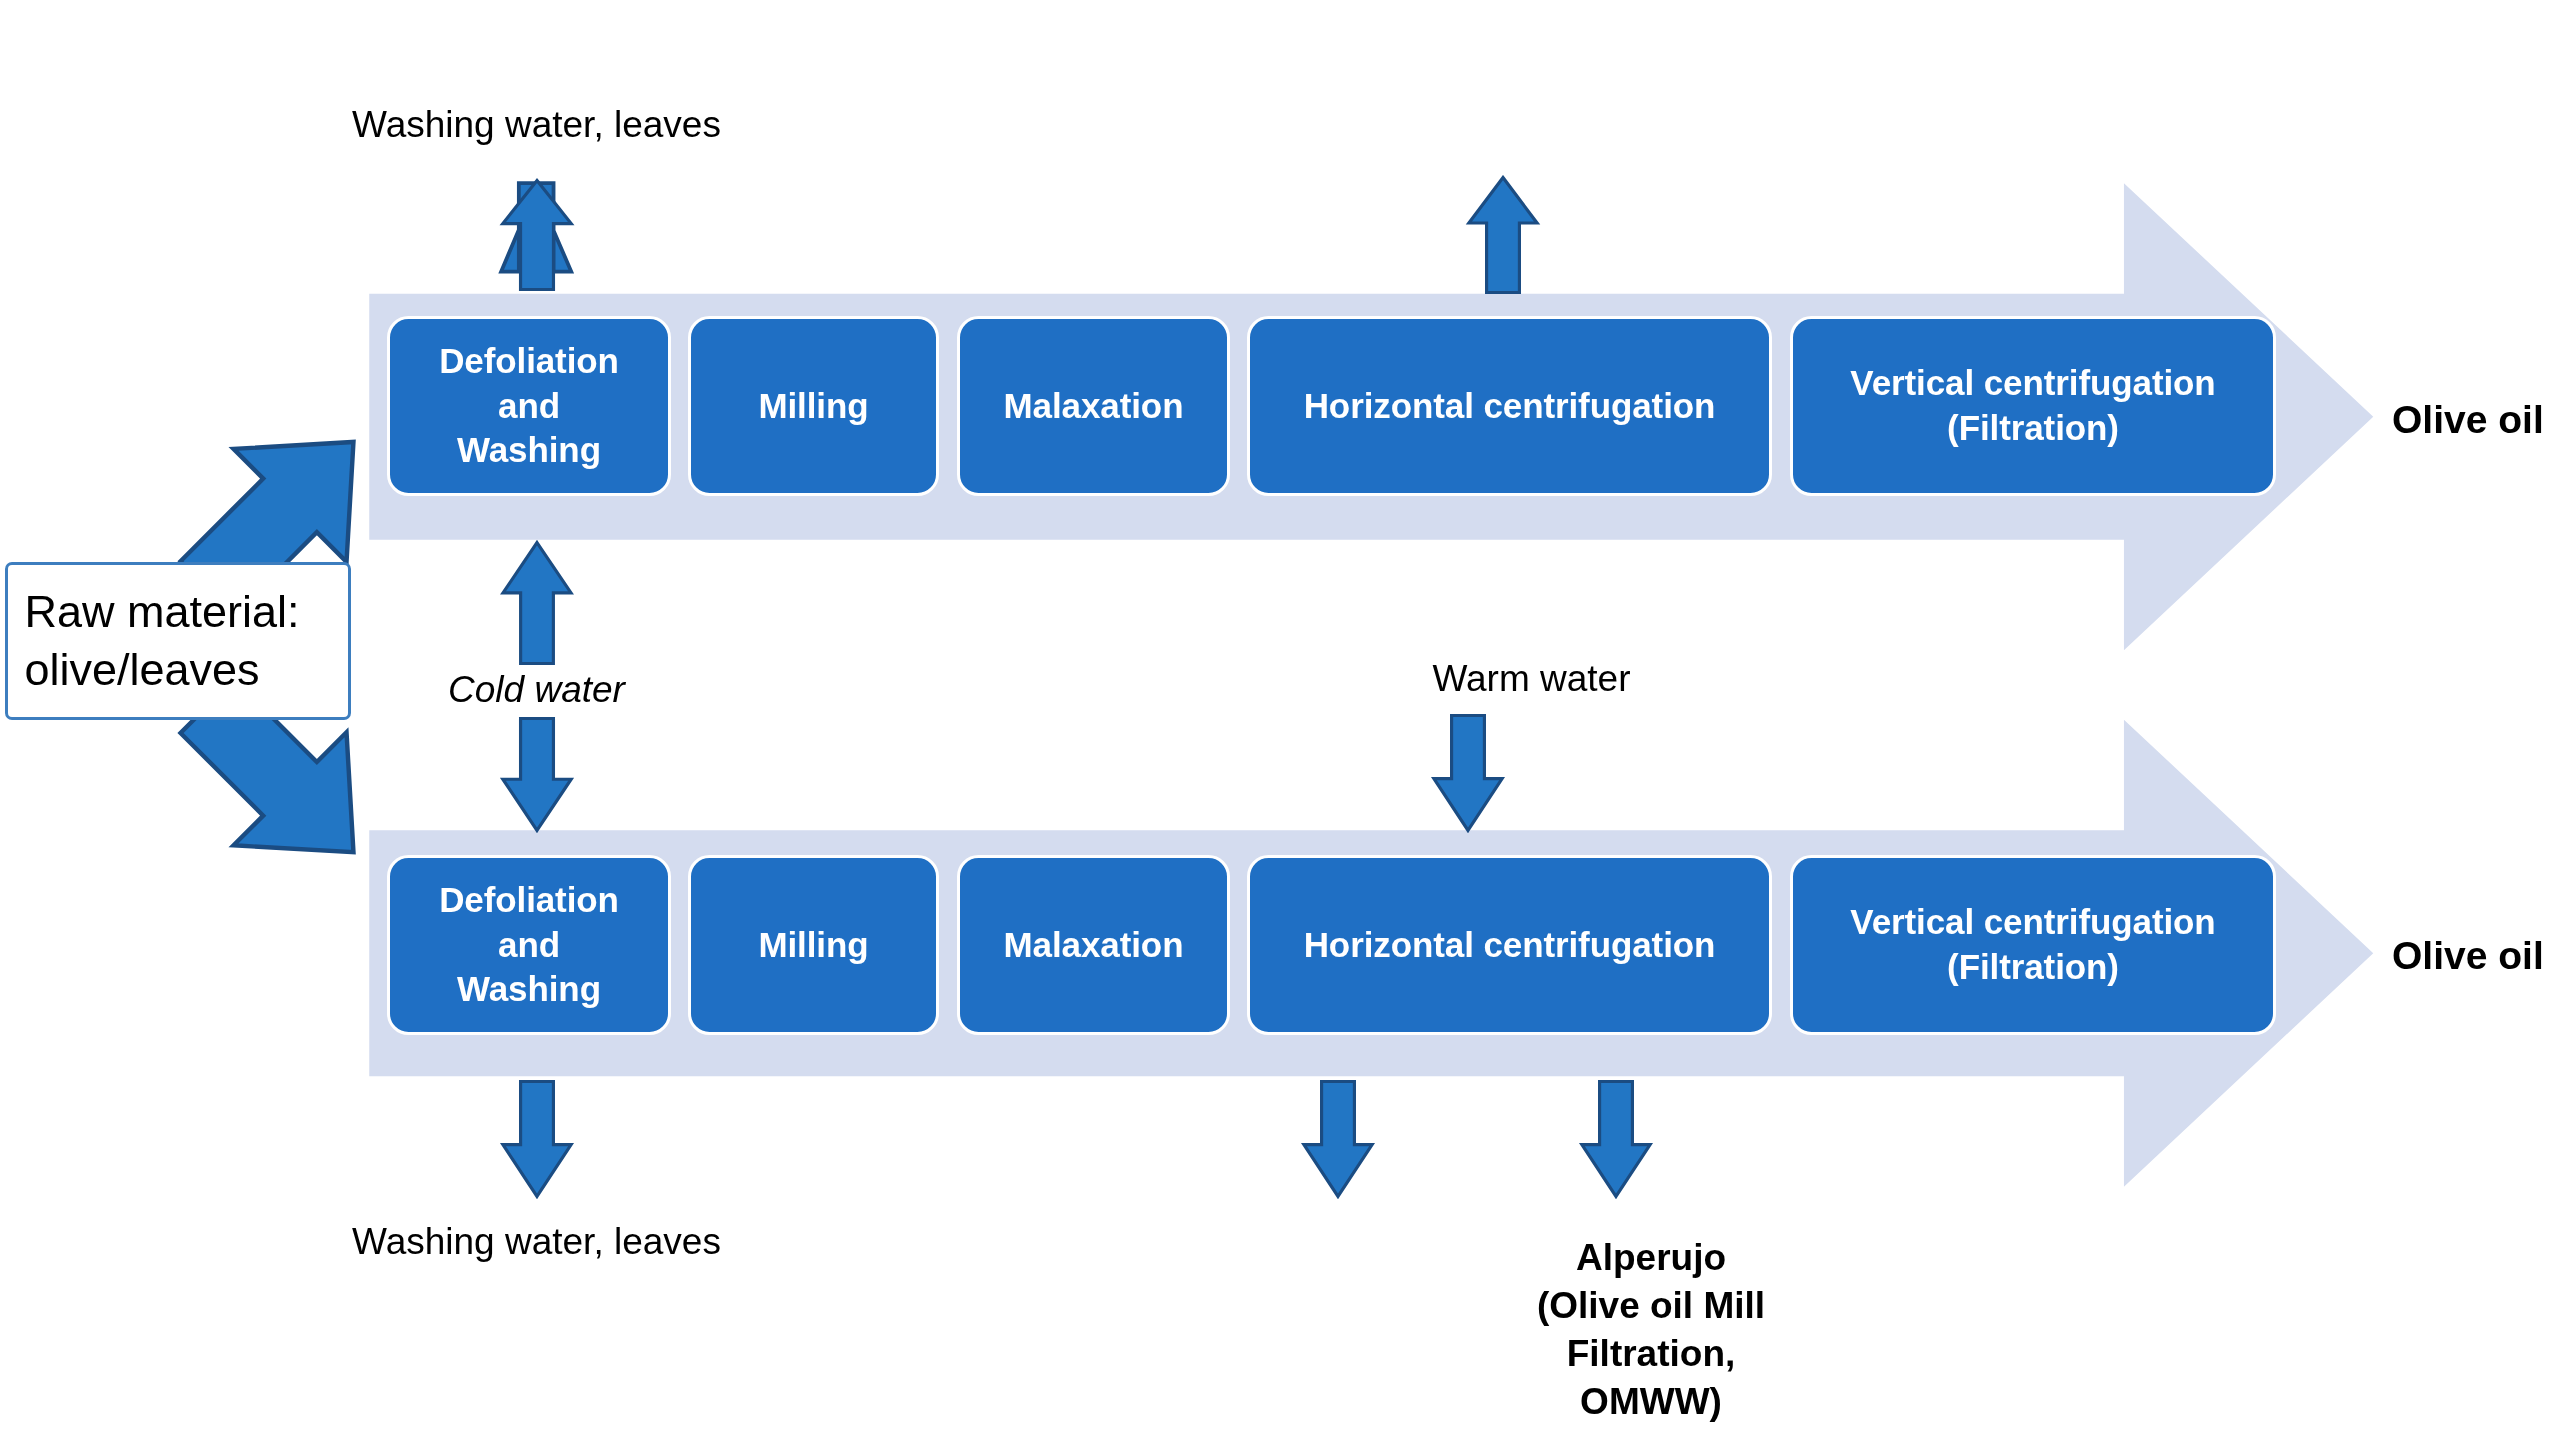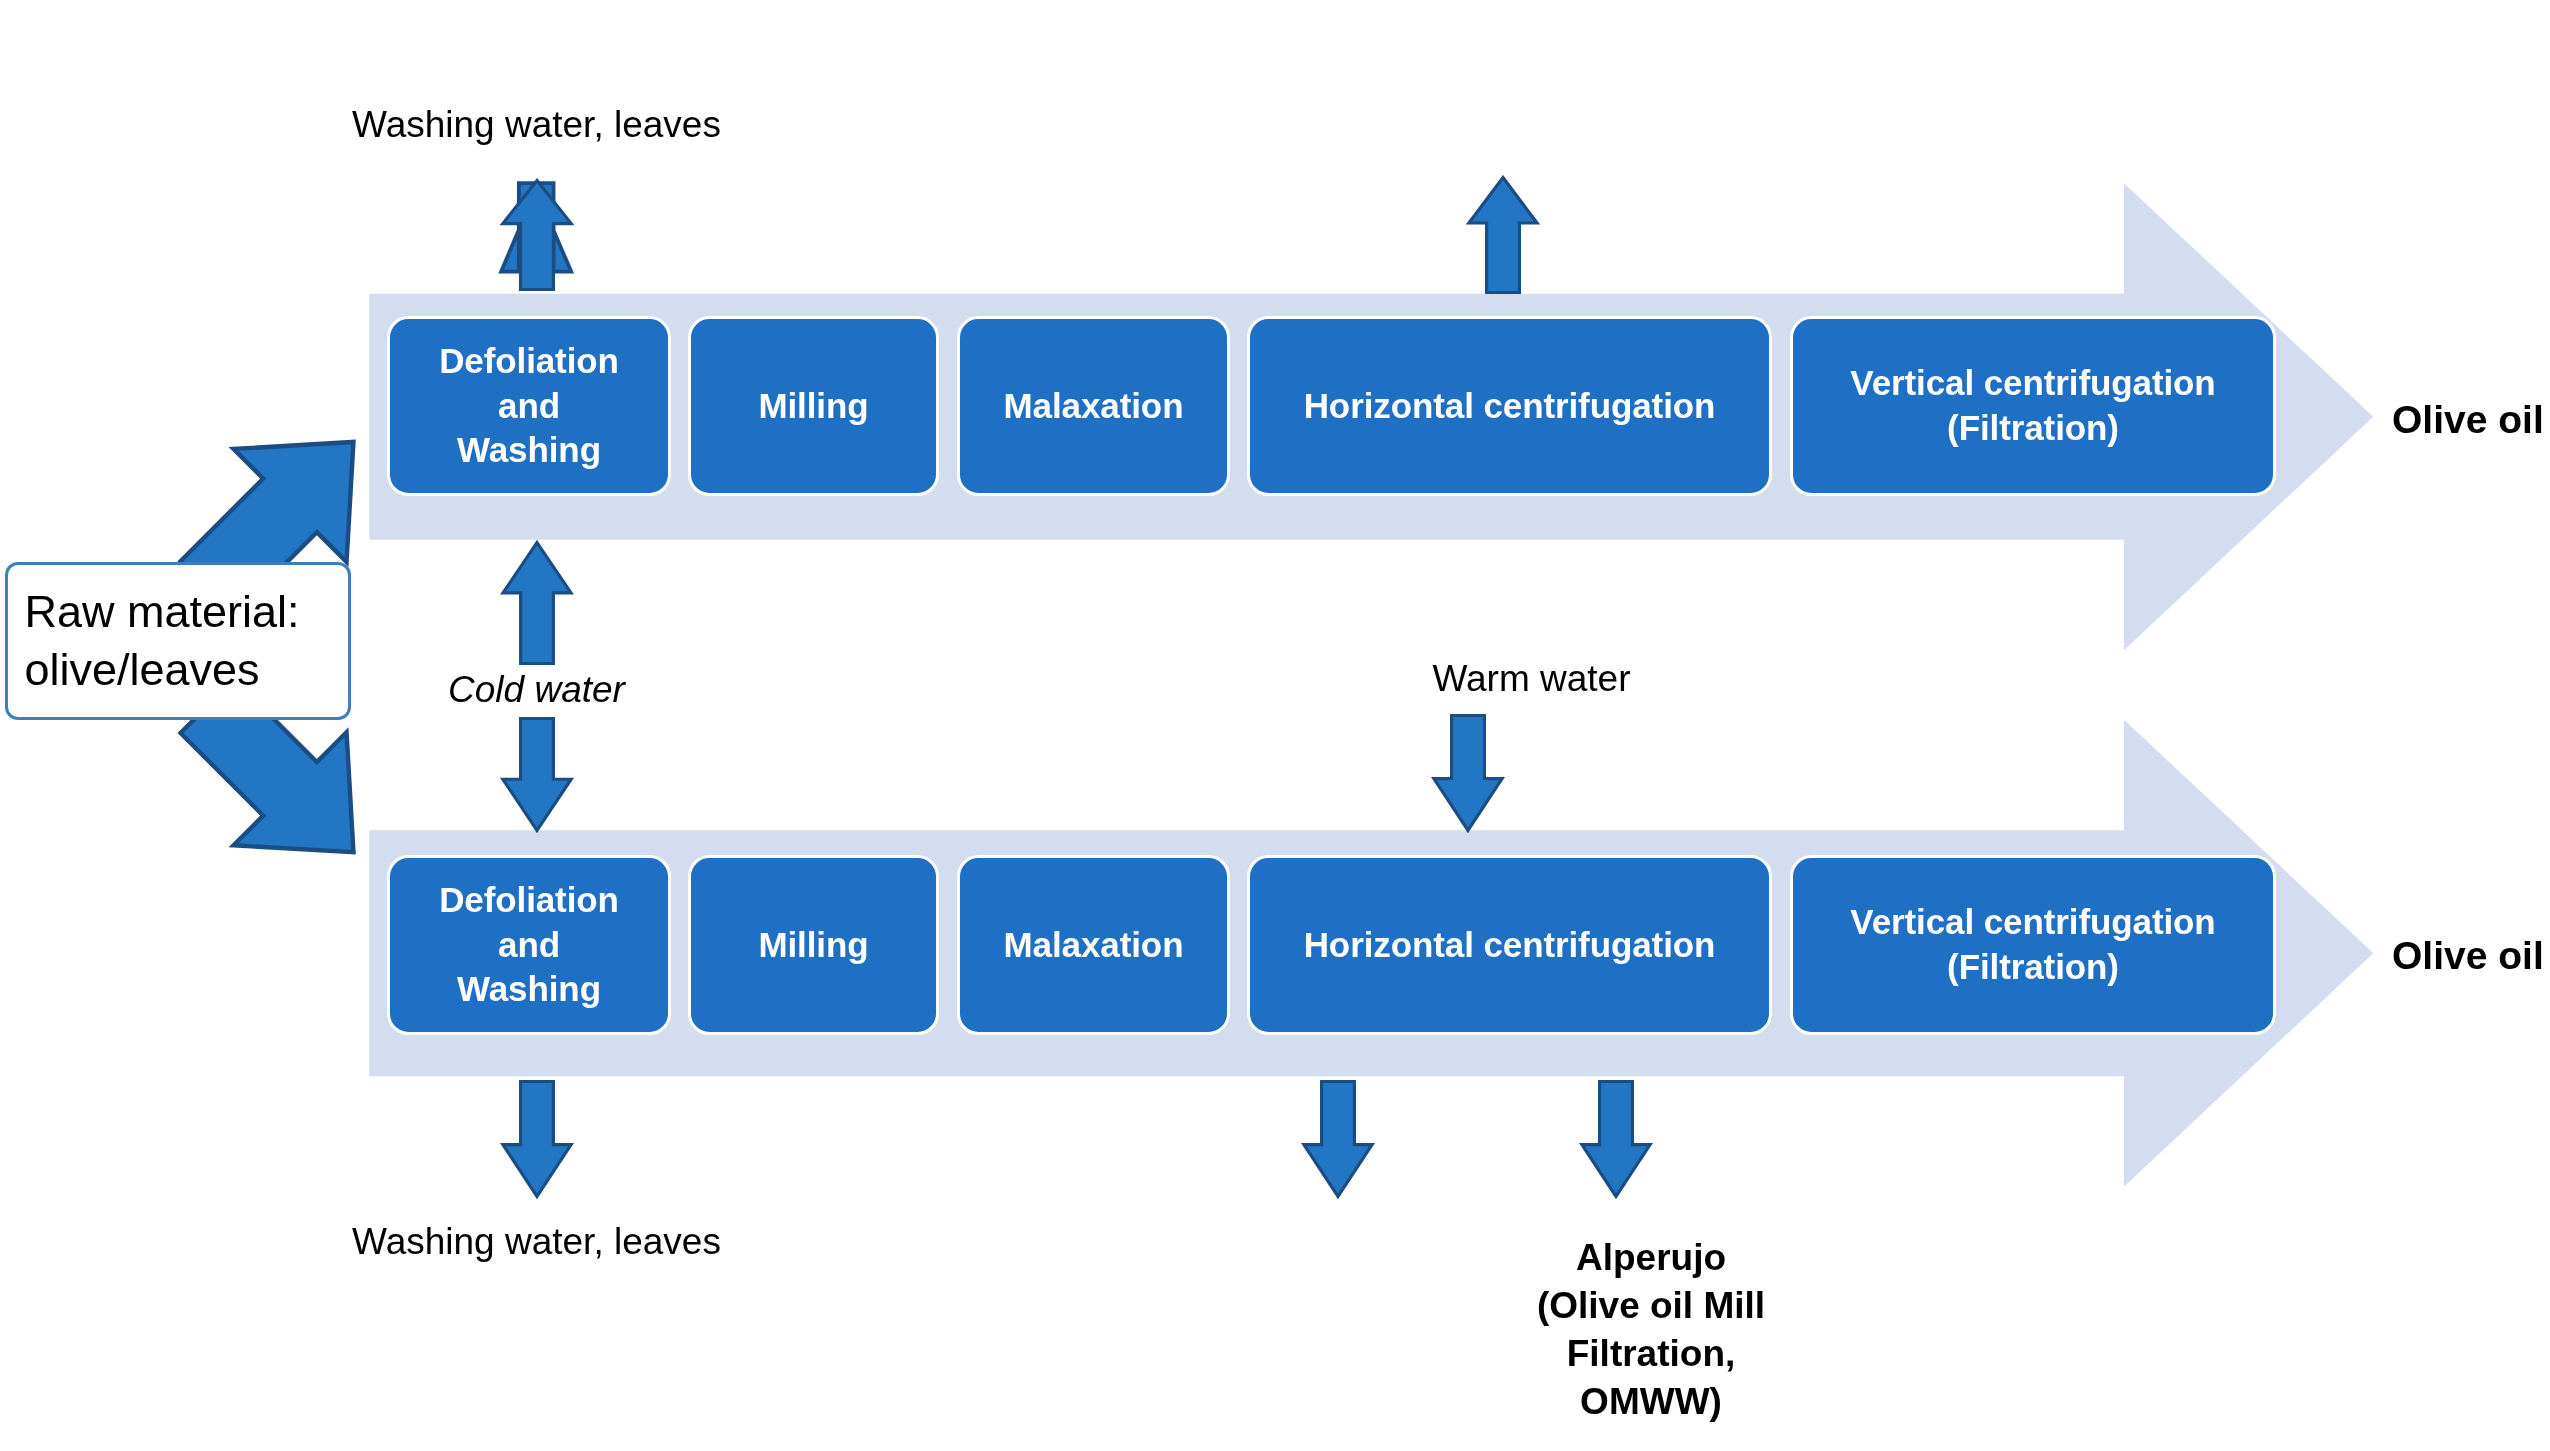--- a/index.html
+++ b/index.html
@@ -46,21 +46,21 @@
   }
   .pbox .lines { width: 100%; padding: 0 6.3px; box-sizing: border-box; }
   .pbox .ln { display: block; }
   .pbox .u { text-decoration: underline; text-underline-offset: 4.4px; }
 
   
   .rawbox {
     position: absolute;
     background: #FFFFFF;
     border: 3.8px solid #3D7EBF;
-    border-radius: 13px;
+    border-radius: 7px;
     box-sizing: border-box;
     display: flex;
     align-items: center;
     justify-content: flex-start;
     color: #000000;
     font-weight: normal;
     line-height: 1.3;
     padding-left: 16.4px;
   }
 

